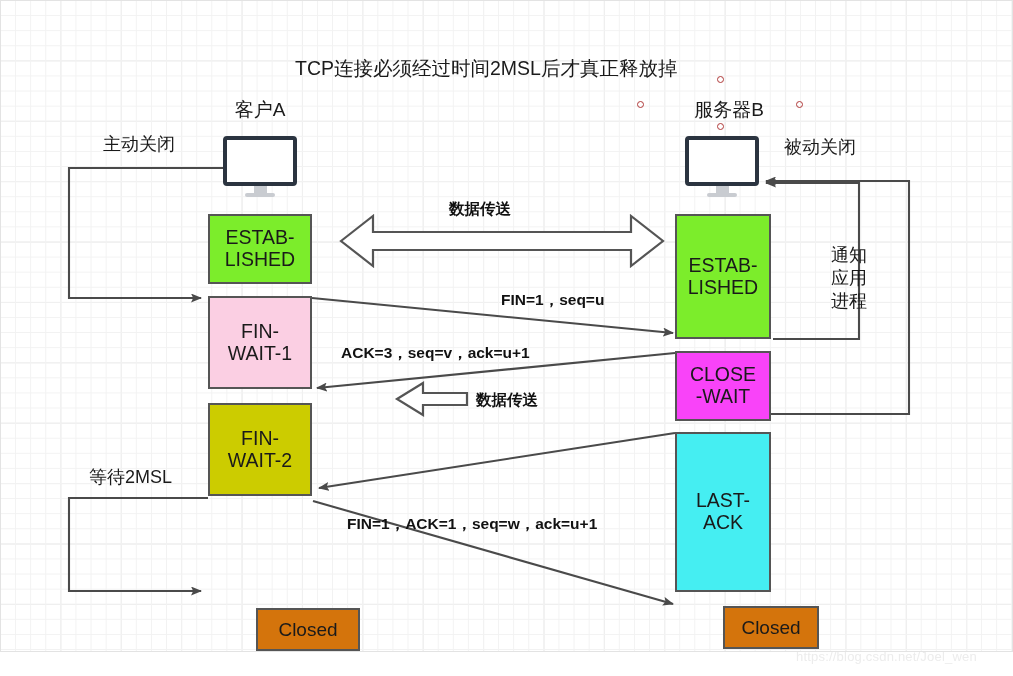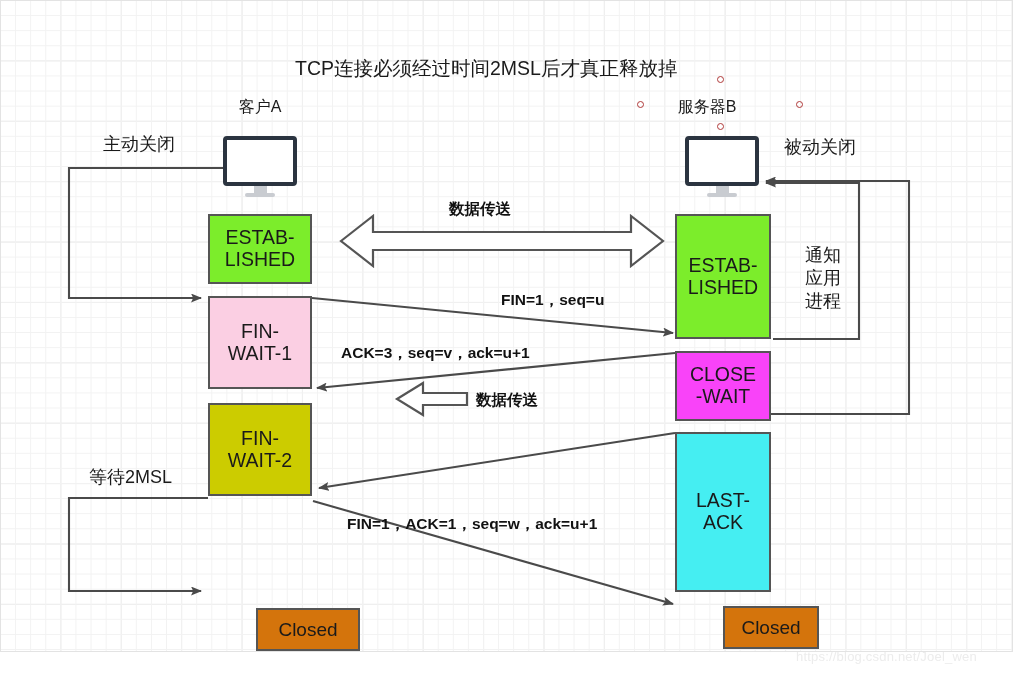--- a/index.html
+++ b/index.html
@@ -25,24 +25,24 @@
   }
   .abs{position:absolute;}
   svg.layer{position:absolute;left:0;top:0;width:1013px;height:676px;overflow:visible;pointer-events:none;}
 
   
   .title{
     left:294px;top:54px;
     font-size:19.5px;color:#1a1a1a;white-space:nowrap;
   }
   .node-label{
-    font-size:16px;color:#1a1a1a;white-space:nowrap;text-align:center;
+    font-size:19px;color:#1a1a1a;white-space:nowrap;text-align:center;
   }
   #client-label{left:194px;top:96px;width:130px;}
-  #server-label{left:641px;top:96px;width:130px;}
+  #server-label{left:663px;top:96px;width:130px;}
 
   
   .monitor{width:74px;}
   .monitor .screen{
     width:74px;height:50px;box-sizing:border-box;
     border:4px solid #2b3440;border-radius:4px;background:#ffffff;
   }
   .monitor .neck{
     width:13px;height:7px;background:#c9ccd1;margin:0 auto;
   }
@@ -158,21 +158,21 @@
   <div class="abs state" style="left:674px;top:213px;width:96px;height:125px;background:#7ced2b;">ESTAB-
 LISHED</div>
   <div class="abs state" style="left:674px;top:350px;width:96px;height:70px;background:#f943f9;">CLOSE
 -WAIT</div>
   <div class="abs state" style="left:674px;top:431px;width:96px;height:160px;background:#45eef2;">LAST-
 ACK</div>
   <div class="abs state small" style="left:674px;top:605px;width:96px;height:43px;background:#d4740c;">Closed</div>
 
   <div class="abs ann cn" style="left:102px;top:131px;">主动关闭</div>
   <div class="abs ann cn" style="left:783px;top:134px;">被动关闭</div>
-  <div class="abs multi" style="left:797px;top:243px;width:50px;">通知
+  <div class="abs multi" style="left:823px;top:243px;width:50px;">通知
 应用
 进程</div>
   <div class="abs ann cn" style="left:88px;top:464px;">等待2MSL</div>
 
   <div class="abs msg" style="left:448px;top:198px;">数据传送</div>
   <div class="abs msg" style="left:475px;top:389px;">数据传送</div>
 
   <div class="abs msg" style="left:500px;top:289px;">FIN=1，seq=u</div>
   <div class="abs msg" style="left:340px;top:342px;">ACK=3，seq=v，ack=u+1</div>
   <div class="abs msg" style="left:346px;top:477px;margin-top:36px;">FIN=1，ACK=1，seq=w，ack=u+1</div>

